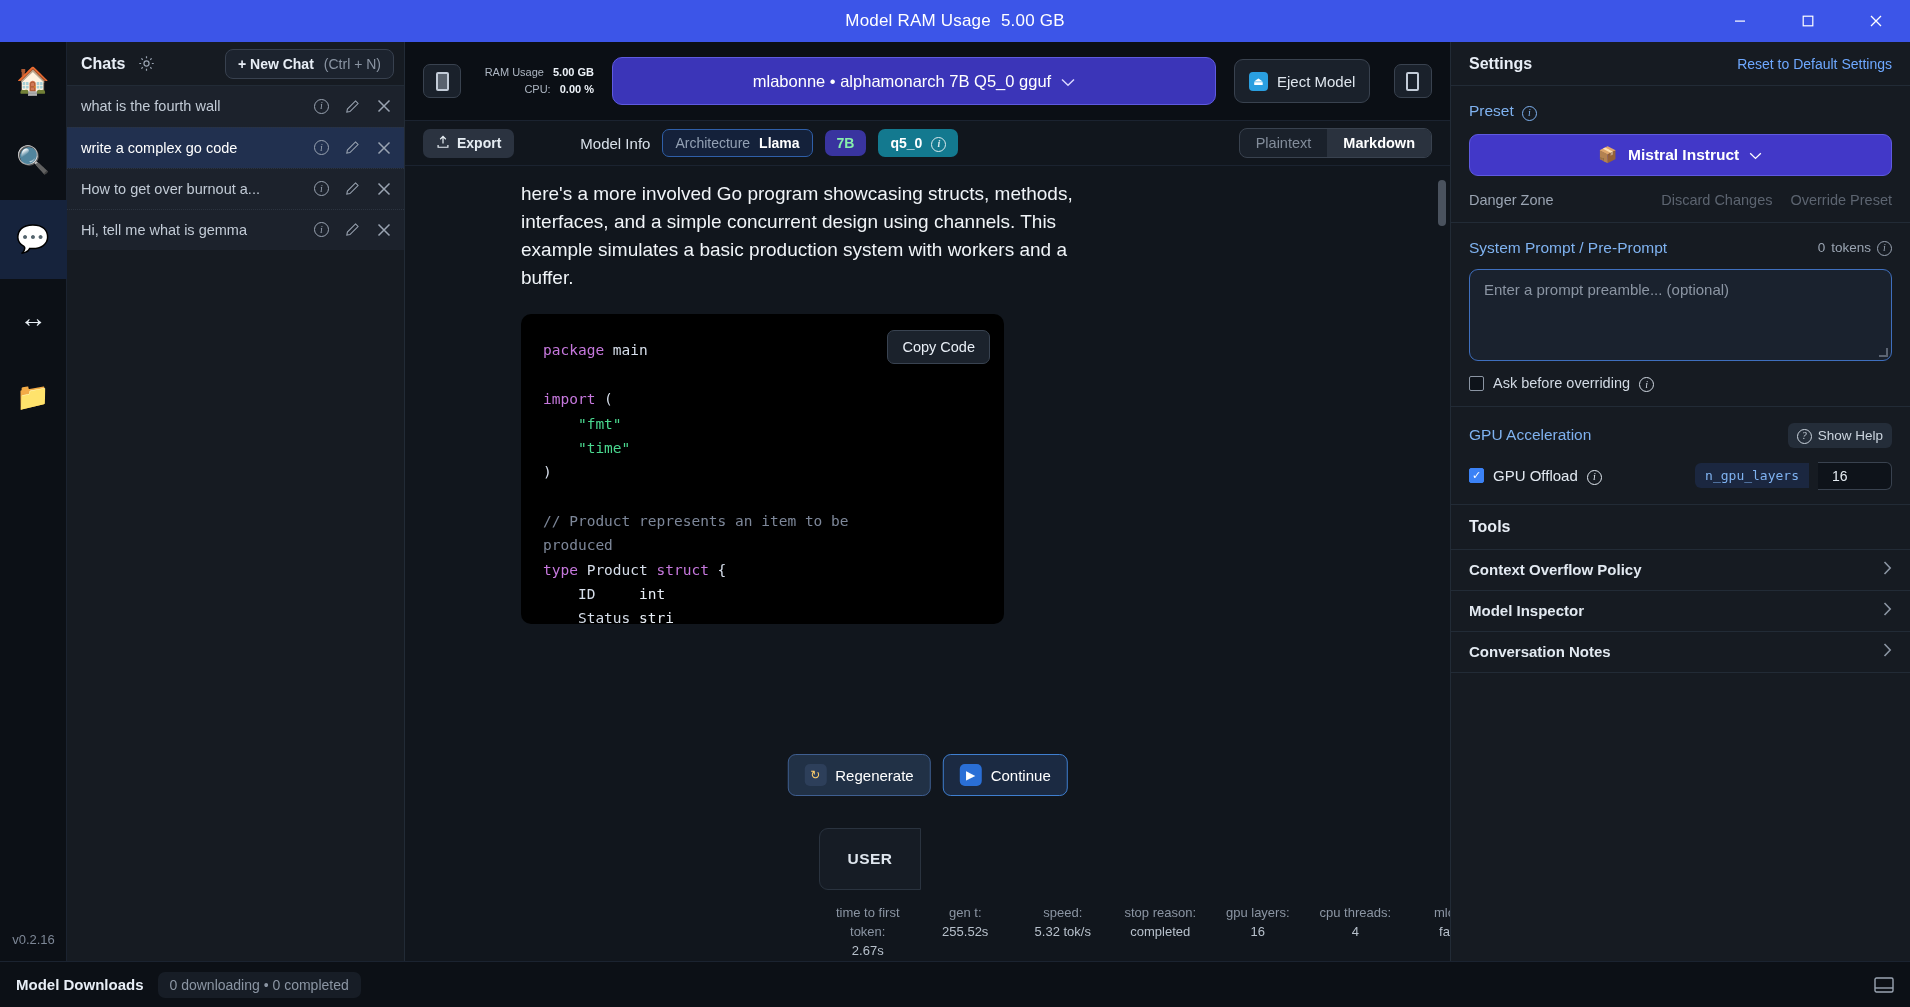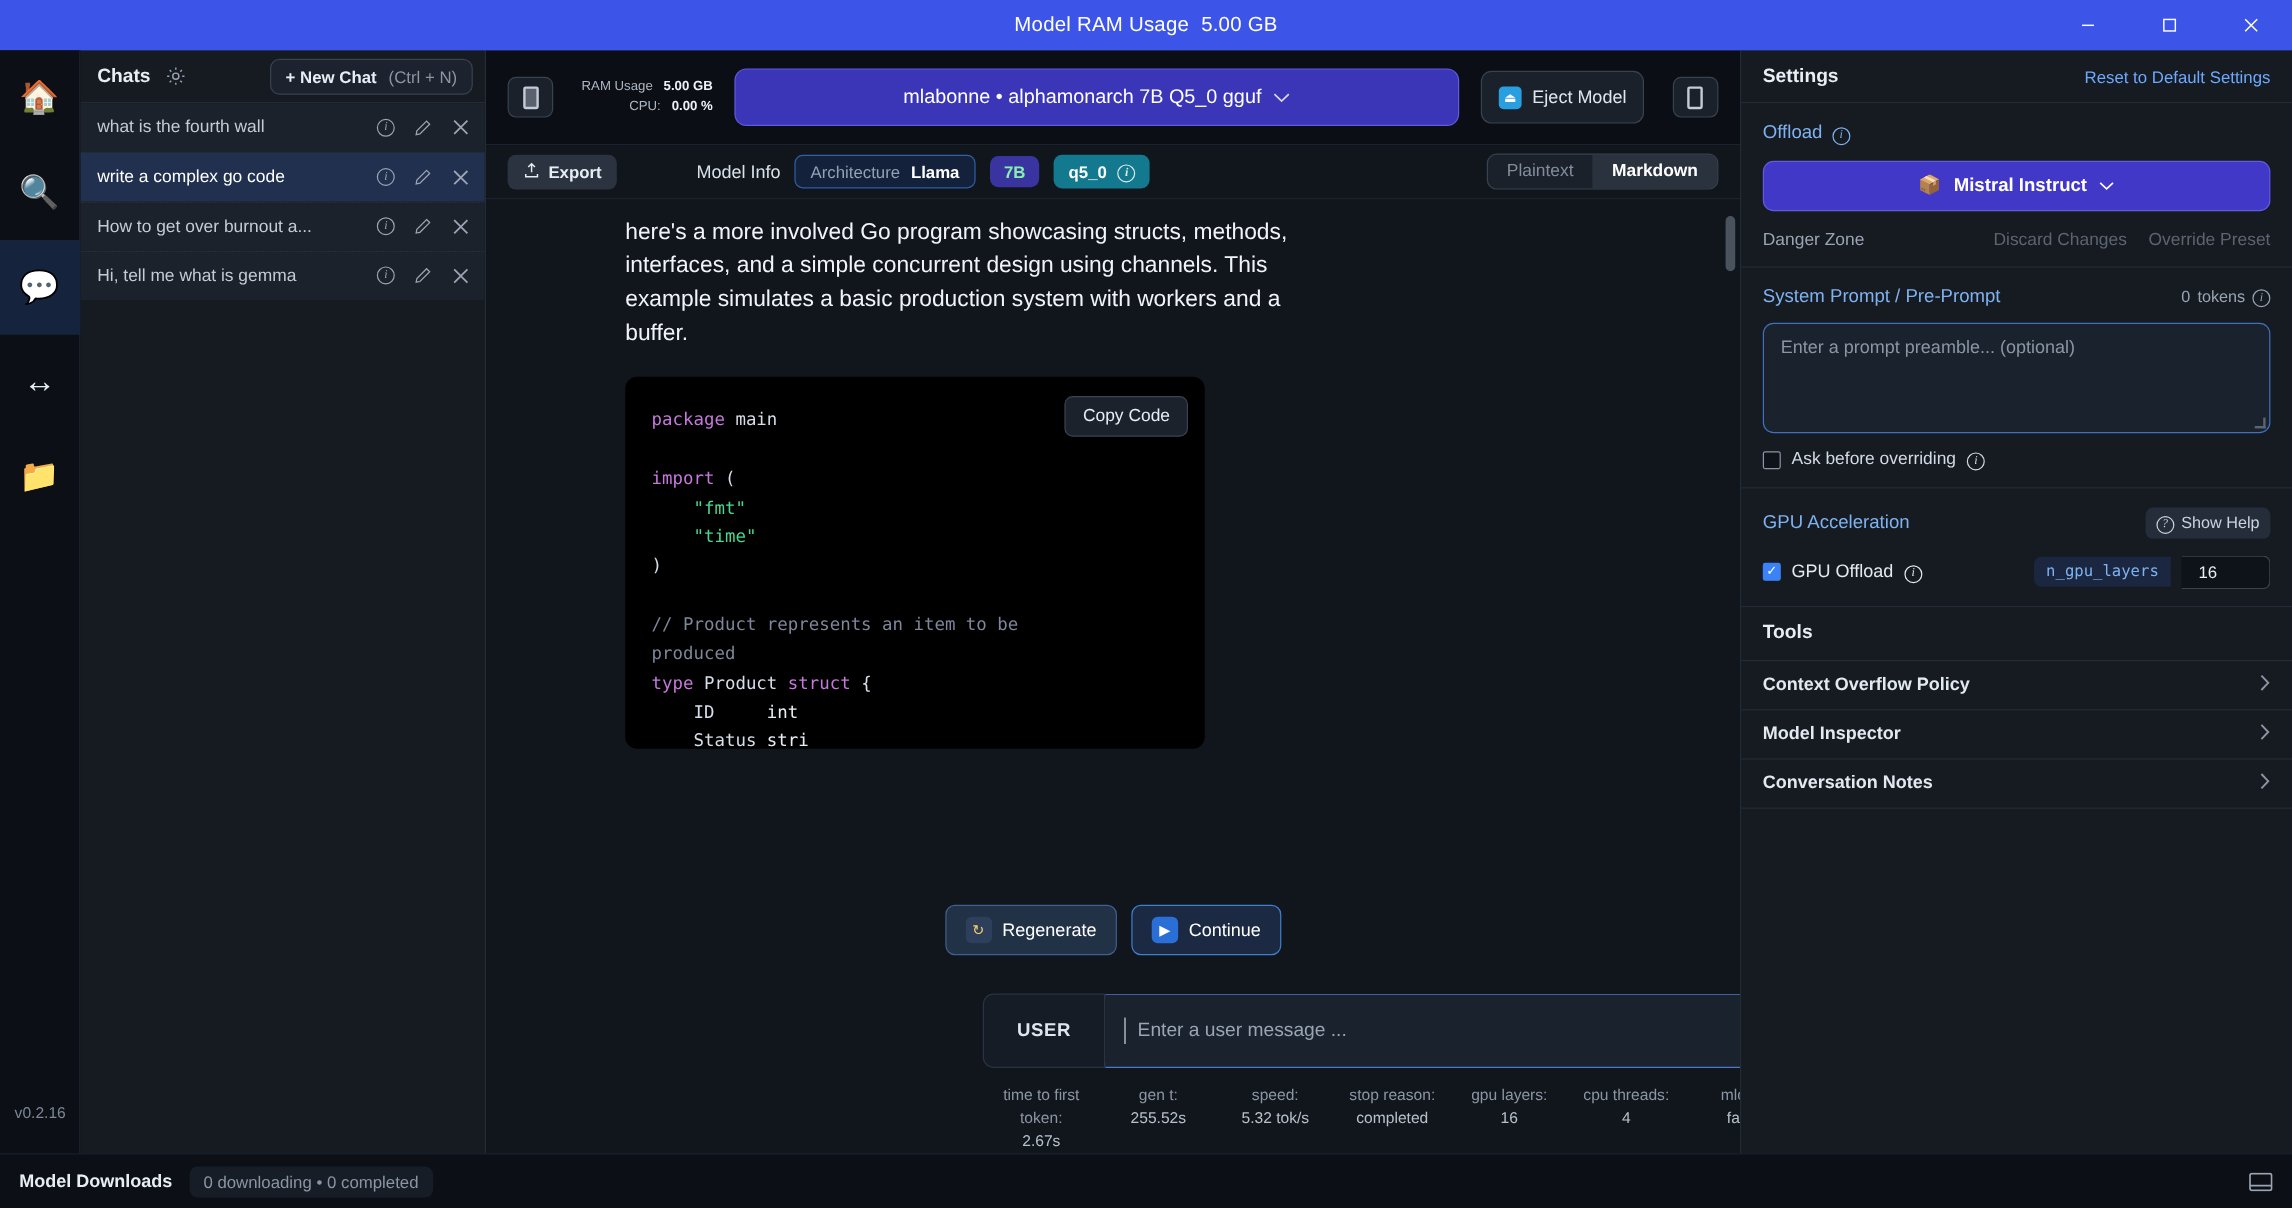--- a/index.html
+++ b/index.html
@@ -37,21 +37,21 @@
     width: 67px; background: #0c1016; border-right: 1px solid #1b2330;
     display: flex; flex-direction: column; align-items: center;
     flex: none; position: relative;
   }
   .rail-item {
     width: 67px; height: 79px; display: flex; align-items: center; justify-content: center;
     font-size: 27px; line-height: 1; cursor: pointer;
   }
   .rail-item.active { background: #16233c; }
   .rail-ver {
-    position: absolute; bottom: 26px; left: 0; width: 67px; text-align: center;
+    position: absolute; bottom: 14px; left: 0; width: 67px; text-align: center;
     font-size: 13px; color: #7d8796;
   }
 
   
   .chats {
     width: 338px; background: #161b22; border-right: 1px solid #222b36;
     display: flex; flex-direction: column; flex: none;
   }
   .chats-head {
     height: 44px; display: flex; align-items: center; padding: 0 10px 0 14px;
@@ -512,29 +512,20 @@
           <div class="act cont">
             <span class="g">▶</span>
             <span>Continue</span>
           </div>
         </div>
       </div>
 
       <div class="composer-wrap">
         <div class="composer">
           <div class="user-tag">USER</div>
-          <div class="input-box">
-            <span class="caret"></span>
-            <span class="ph">Enter a user message ...</span>
-            <span class="tok">
-              <span class="n">0</span>
-              <span>tokens</span>
-              <span><span class="info-ic">i</span></span>
-            </span>
-          </div>
         </div>
         <div class="stats">
           <div class="stat">
             <div>time to first token:</div>
             <div class="v">2.67s</div>
           </div>
           <div class="stat">
             <div>gen t:</div>
             <div class="v">255.52s</div>
           </div>
@@ -569,21 +560,21 @@
 
     <div class="settings">
       <div class="set-head">
         <div class="set-title">Settings</div>
         <div class="set-reset">Reset to Default Settings</div>
       </div>
       <div class="set-body">
 
         <div class="set-sec">
           <div class="sec-label">
-            <span>Offload</span>
+            <span>Preset</span>
             <span><span class="info-ic">i</span></span>
           </div>
           <div class="preset-btn">
             <span>📦</span>
             <span>Mistral Instruct</span>
             <span>
               <svg width="13" height="8" viewBox="0 0 14 9">
                   <path d="M1 1.5 L7 7.2 L13 1.5" fill="none" stroke="#fff" stroke-width="1.5"></path>
                 </svg>
             </span>

